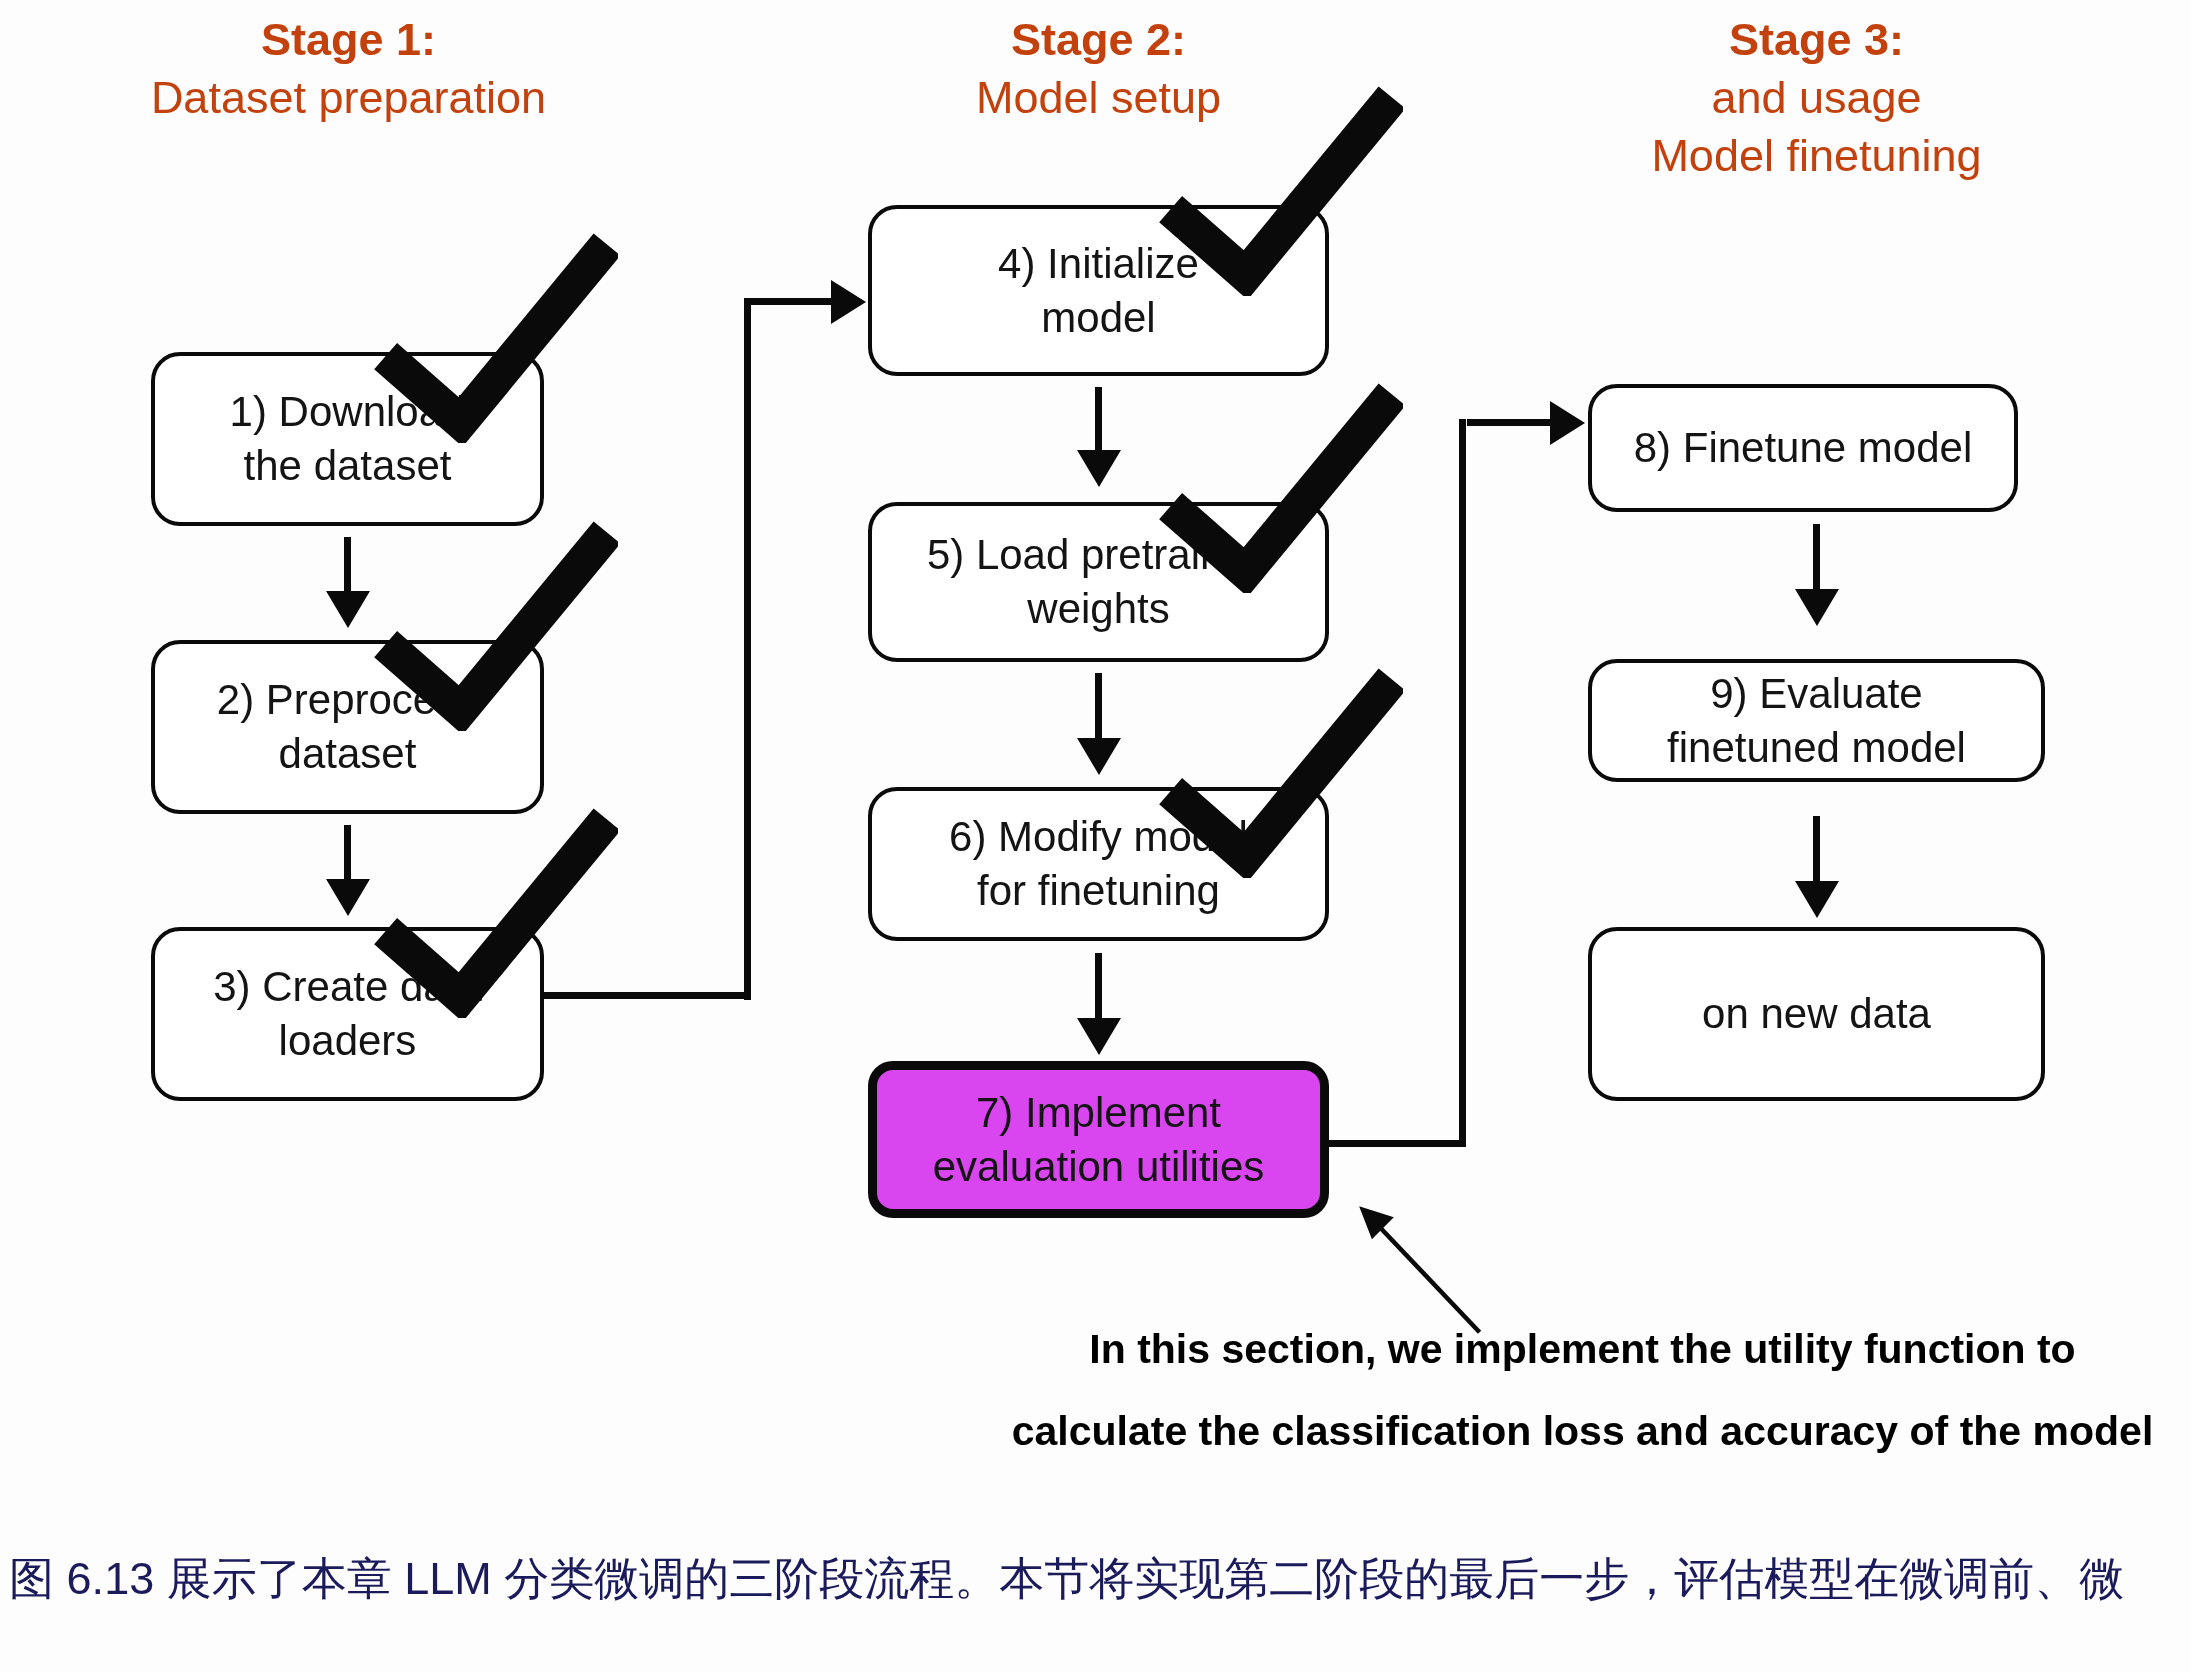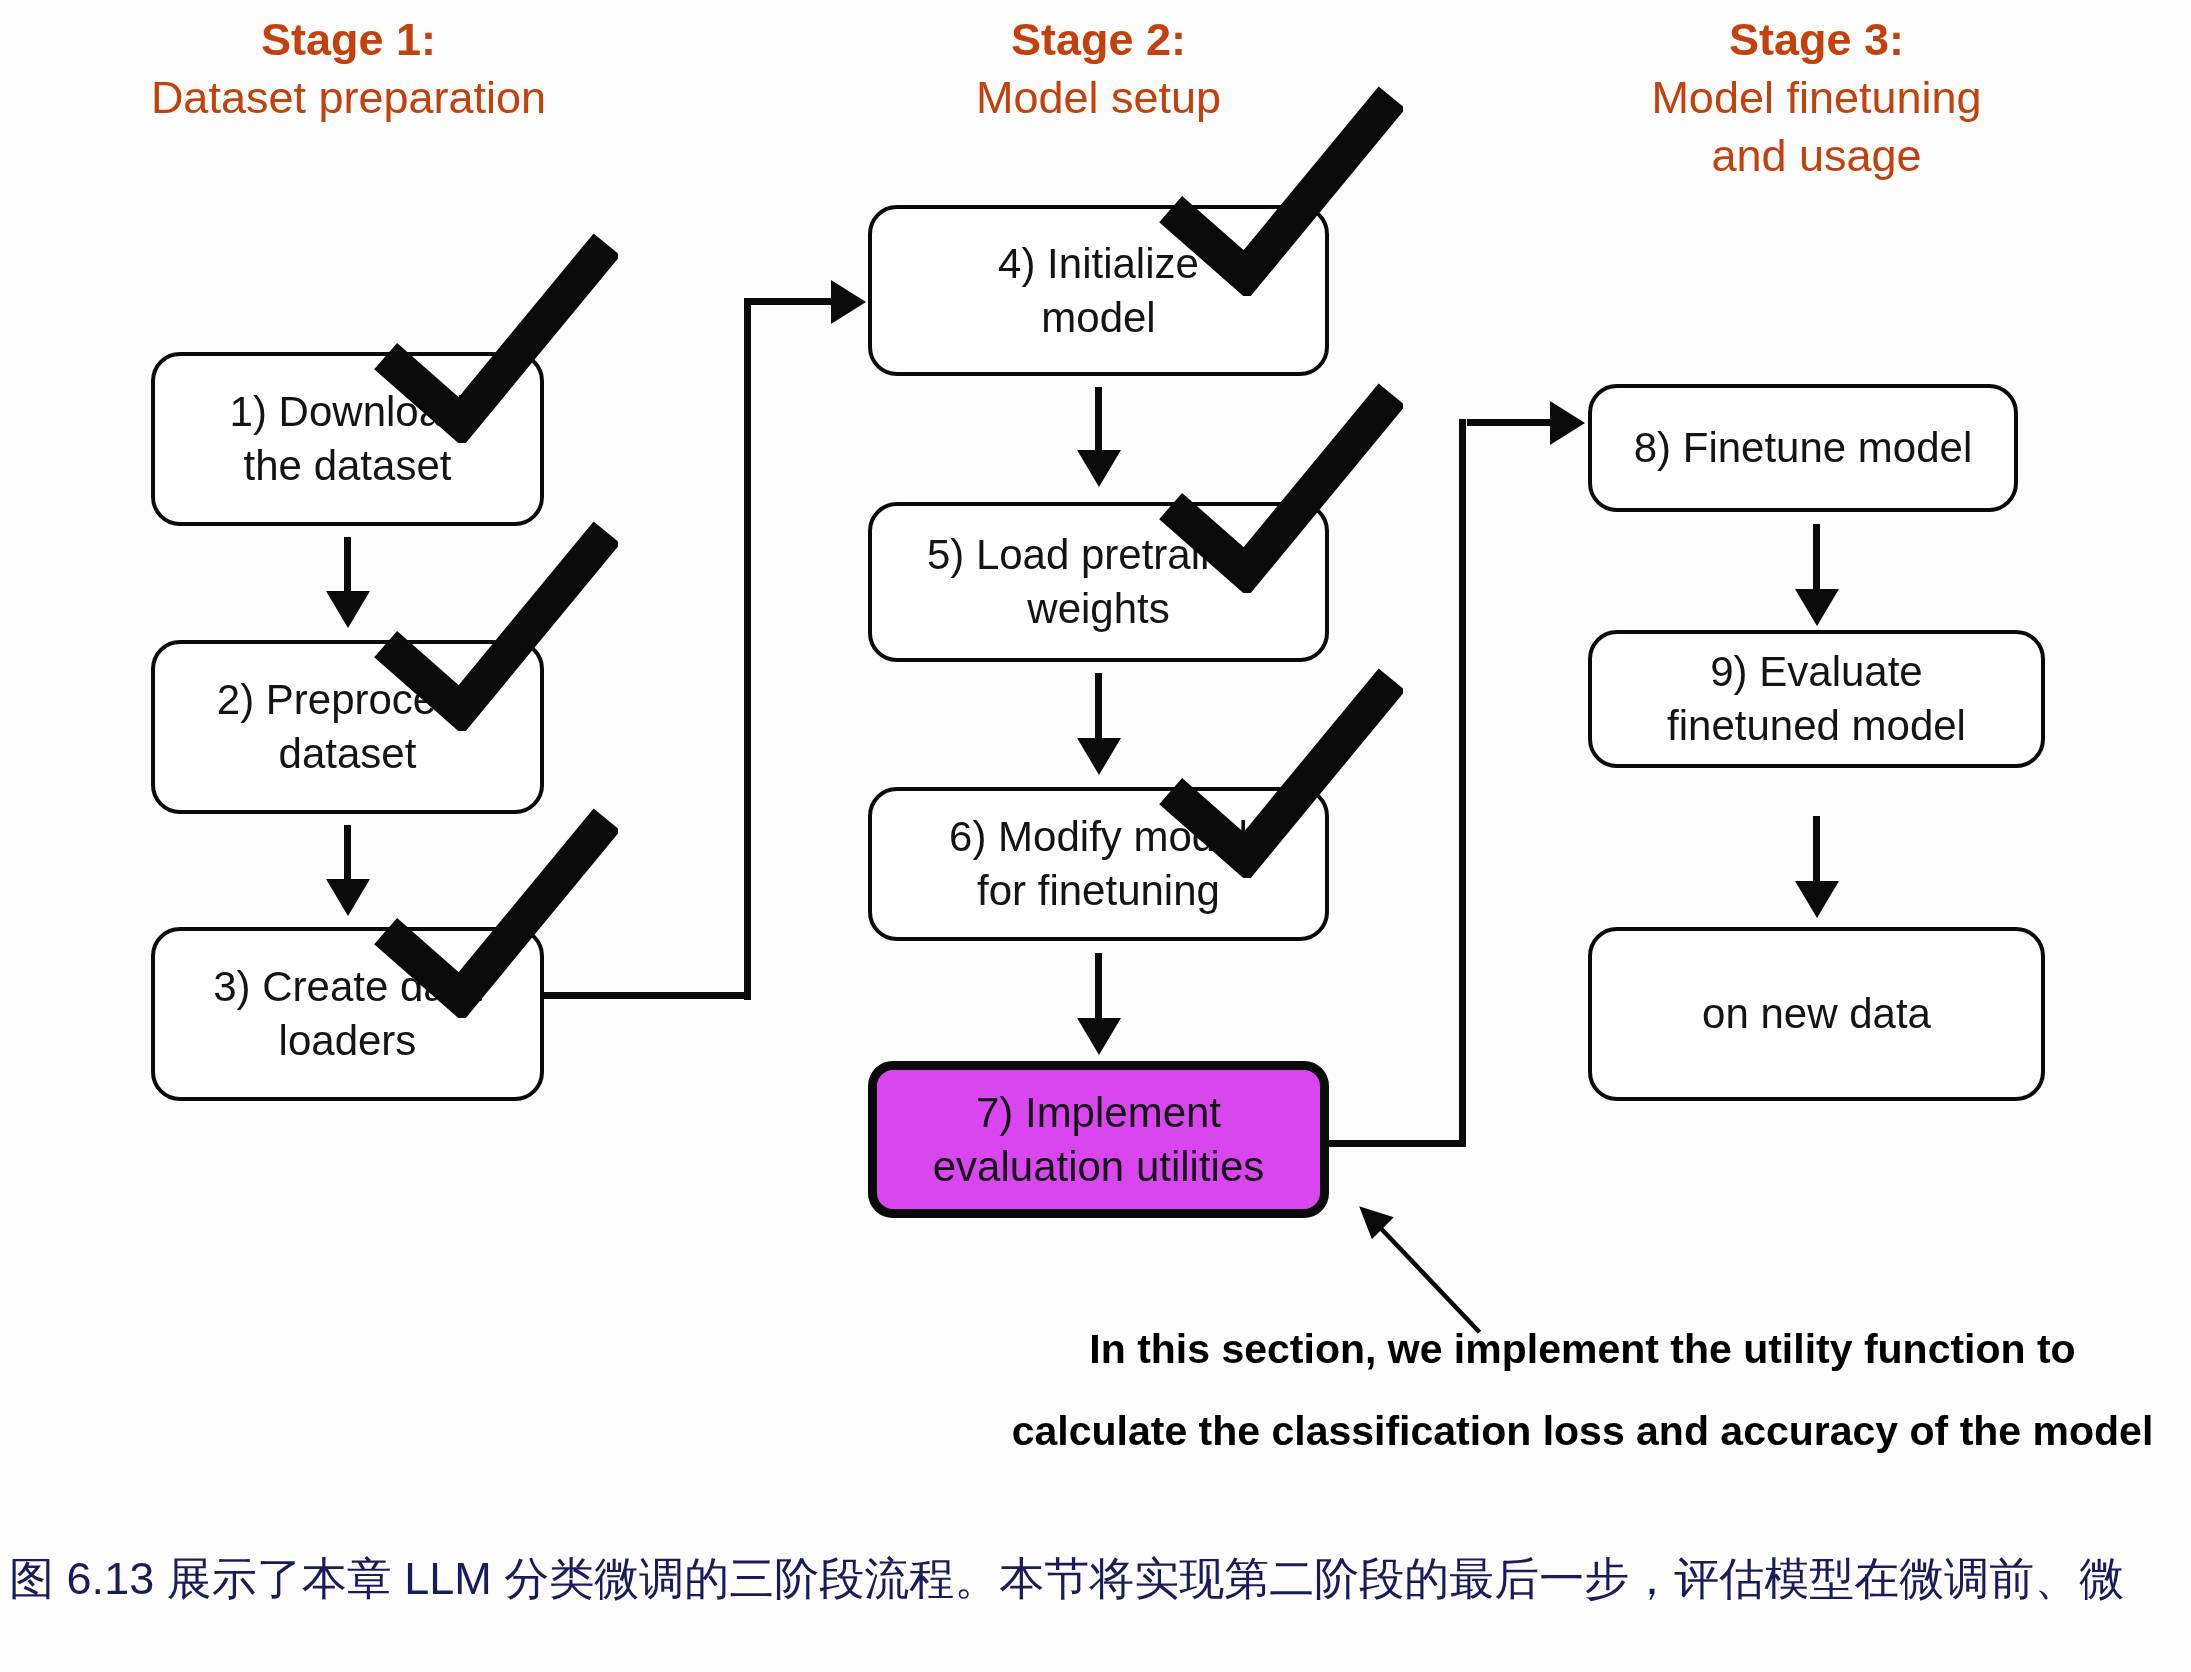--- a/index.html
+++ b/index.html
@@ -65,22 +65,22 @@
 <div class="stage-header" style="left:88px;">
   <div class="t">Stage 1:</div>
   <div>Dataset preparation</div>
 </div>
 <div class="stage-header" style="left:838px;">
   <div class="t">Stage 2:</div>
   <div>Model setup</div>
 </div>
 <div class="stage-header" style="left:1556px;">
   <div class="t">Stage 3:</div>
+  <div>and usage</div>
   <div>Model finetuning</div>
-  <div>and usage</div>
 </div>
 
 <div class="flow-box" style="left:151px;top:352px;width:393px;height:174px;">
   <svg class="check" viewBox="0 0 270 235">
     <polyline points="16,140 98,212 258,18" fill="none" stroke="#0a0a0a" stroke-width="38"></polyline>
   </svg>
   <span>1) Download</span>
   <span>the dataset</span>
 </div>
 
@@ -138,21 +138,21 @@
   <span>7) Implement</span>
   <span>evaluation utilities</span>
 </div>
 
 <div class="flow-box" style="left:1588px;top:384px;width:430px;height:128px;">
   <span>8) Finetune model</span>
 </div>
 
 <div class="varrow" style="left:1813px;top:524px;height:66px;"></div>
 
-<div class="flow-box" style="left:1588px;top:630px;width:457px;height:138px;">
+<div class="flow-box" style="left:1588px;top:659px;width:457px;height:123px;">
   <span>9) Evaluate</span>
   <span>finetuned model</span>
 </div>
 
 <div class="varrow" style="left:1813px;top:816px;height:66px;"></div>
 
 <div class="flow-box" style="left:1588px;top:927px;width:457px;height:174px;">
   <span>on new data</span>
 </div>
 

